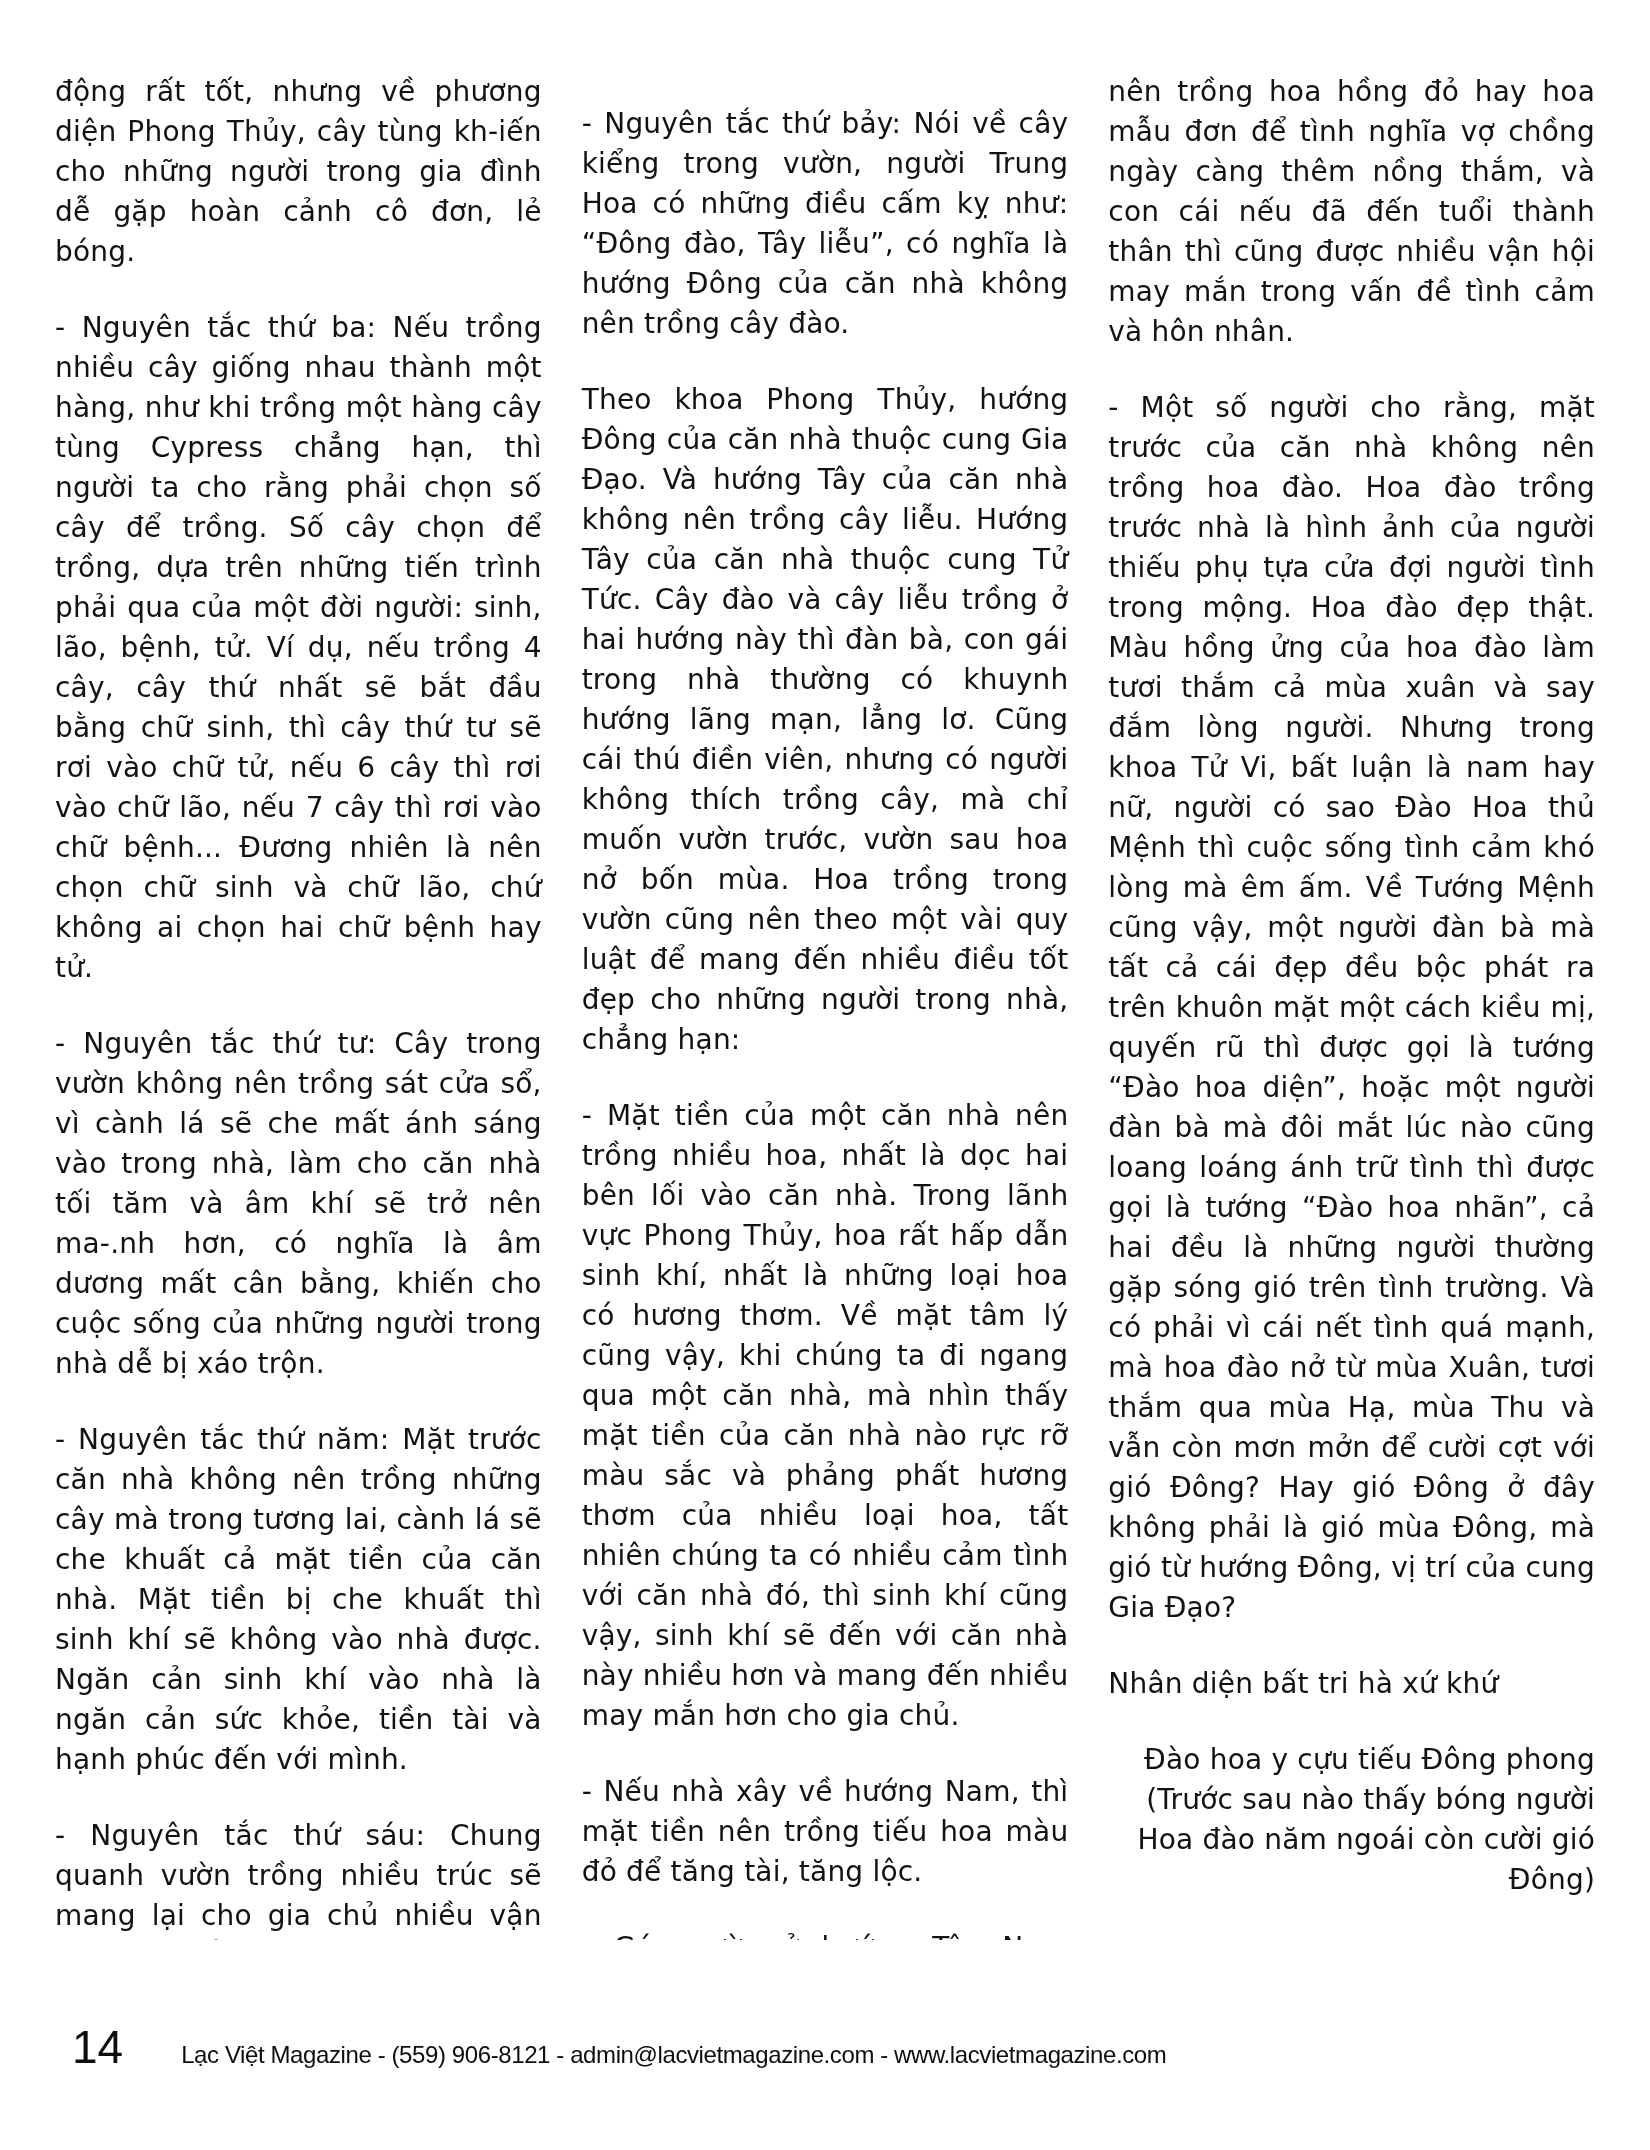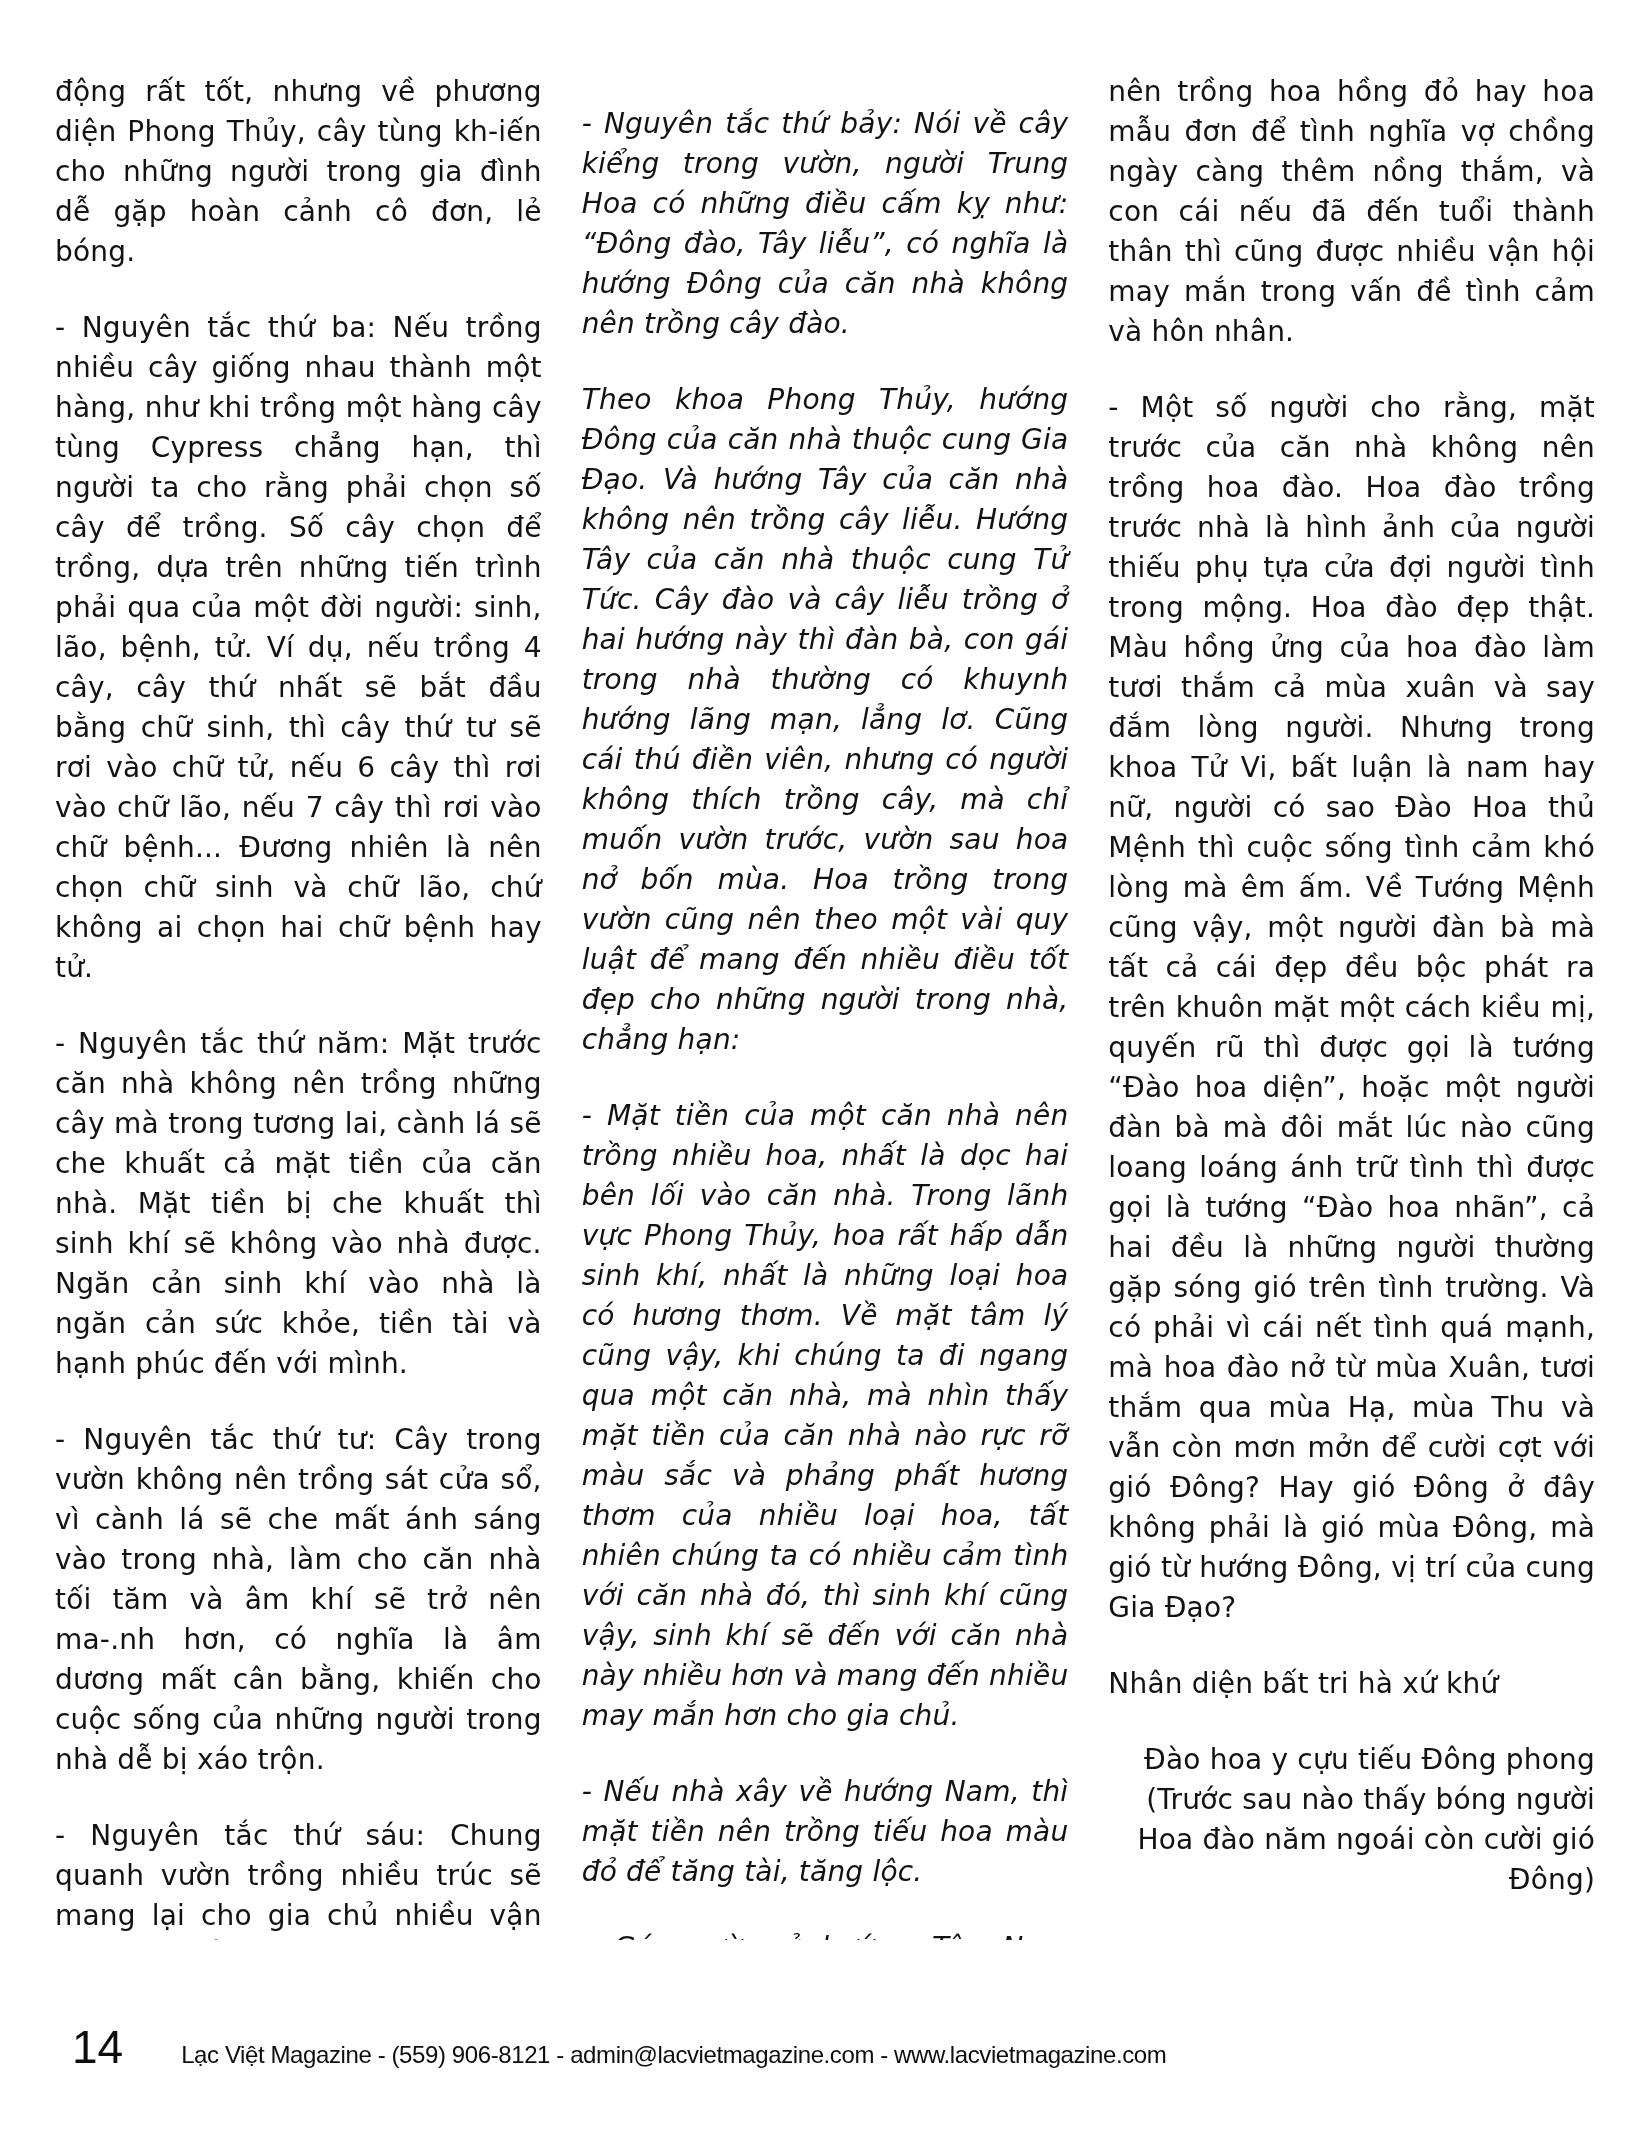--- a/index.html
+++ b/index.html
@@ -30,21 +30,20 @@
     font-size: 28px;
     line-height: 40px;
     text-align: justify;
     letter-spacing: 0.2px;
   }
   .col p {
     margin: 0 0 36px 0;
   }
   .col.middle {
     padding-top: 32px;
-    font-style: italic;
   }
   .poem {
     white-space: pre-line;
     text-align: right;
   }
   .spread-last {
     text-align-last: justify;
   }
   .footer {
     position: absolute;
@@ -73,22 +72,22 @@
 </style>
 </head>
 <body>
 
 <div class="page">
   <div class="columns">
 
     <div class="col left">
       <p>động rất tốt, nhưng về phương diện Phong Thủy, cây tùng kh-iến cho những người trong gia đình dễ gặp hoàn cảnh cô đơn, lẻ bóng.</p>
       <p>- Nguyên tắc thứ ba: Nếu trồng nhiều cây giống nhau thành một hàng, như khi trồng một hàng cây tùng Cypress chẳng hạn, thì người ta cho rằng phải chọn số cây để trồng. Số cây chọn để trồng, dựa trên những tiến trình phải qua của một đời người: sinh, lão, bệnh, tử. Ví dụ, nếu trồng 4 cây, cây thứ nhất sẽ bắt đầu bằng chữ sinh, thì cây thứ tư sẽ rơi vào chữ tử, nếu 6 cây thì rơi vào chữ lão, nếu 7 cây thì rơi vào chữ bệnh... Đương nhiên là nên chọn chữ sinh và chữ lão, chứ không ai chọn hai chữ bệnh hay tử.</p>
+      <p>- Nguyên tắc thứ tư: Cây trong vườn không nên trồng sát cửa sổ, vì cành lá sẽ che mất ánh sáng vào trong nhà, làm cho căn nhà tối tăm và âm khí sẽ trở nên ma-.nh hơn, có nghĩa là âm dương mất cân bằng, khiến cho cuộc sống của những người trong nhà dễ bị xáo trộn.</p>
       <p>- Nguyên tắc thứ năm: Mặt trước căn nhà không nên trồng những cây mà trong tương lai, cành lá sẽ che khuất cả mặt tiền của căn nhà. Mặt tiền bị che khuất thì sinh khí sẽ không vào nhà được. Ngăn cản sinh khí vào nhà là ngăn cản sức khỏe, tiền tài và hạnh phúc đến với mình.</p>
-      <p>- Nguyên tắc thứ tư: Cây trong vườn không nên trồng sát cửa sổ, vì cành lá sẽ che mất ánh sáng vào trong nhà, làm cho căn nhà tối tăm và âm khí sẽ trở nên ma-.nh hơn, có nghĩa là âm dương mất cân bằng, khiến cho cuộc sống của những người trong nhà dễ bị xáo trộn.</p>
       <p>- Nguyên tắc thứ sáu: Chung quanh vườn trồng nhiều trúc sẽ mang lại cho gia chủ nhiều vận hội may mắn về tài lộc.</p>
     </div>
 
     <div class="col middle">
       <p>- Nguyên tắc thứ bảy: Nói về cây kiểng trong vườn, người Trung Hoa có những điều cấm kỵ như: “Đông đào, Tây liễu”, có nghĩa là hướng Đông của căn nhà không nên trồng cây đào.</p>
       <p>Theo khoa Phong Thủy, hướng Đông của căn nhà thuộc cung Gia Đạo. Và hướng Tây của căn nhà không nên trồng cây liễu. Hướng Tây của căn nhà thuộc cung Tử Tức. Cây đào và cây liễu trồng ở hai hướng này thì đàn bà, con gái trong nhà thường có khuynh hướng lãng mạn, lẳng lơ. Cũng cái thú điền viên, nhưng có người không thích trồng cây, mà chỉ muốn vườn trước, vườn sau hoa nở bốn mùa. Hoa trồng trong vườn cũng nên theo một vài quy luật để mang đến nhiều điều tốt đẹp cho những người trong nhà, chẳng hạn:</p>
       <p>- Mặt tiền của một căn nhà nên trồng nhiều hoa, nhất là dọc hai bên lối vào căn nhà. Trong lãnh vực Phong Thủy, hoa rất hấp dẫn sinh khí, nhất là những loại hoa có hương thơm. Về mặt tâm lý cũng vậy, khi chúng ta đi ngang qua một căn nhà, mà nhìn thấy mặt tiền của căn nhà nào rực rỡ màu sắc và phảng phất hương thơm của nhiều loại hoa, tất nhiên chúng ta có nhiều cảm tình với căn nhà đó, thì sinh khí cũng vậy, sinh khí sẽ đến với căn nhà này nhiều hơn và mang đến nhiều may mắn hơn cho gia chủ.</p>
       <p>- Nếu nhà xây về hướng Nam, thì mặt tiền nên trồng tiếu hoa màu đỏ để tăng tài, tăng lộc.</p>
       <p class="spread-last">- Góc vườn ở hướng Tây Nam</p>
     </div>

